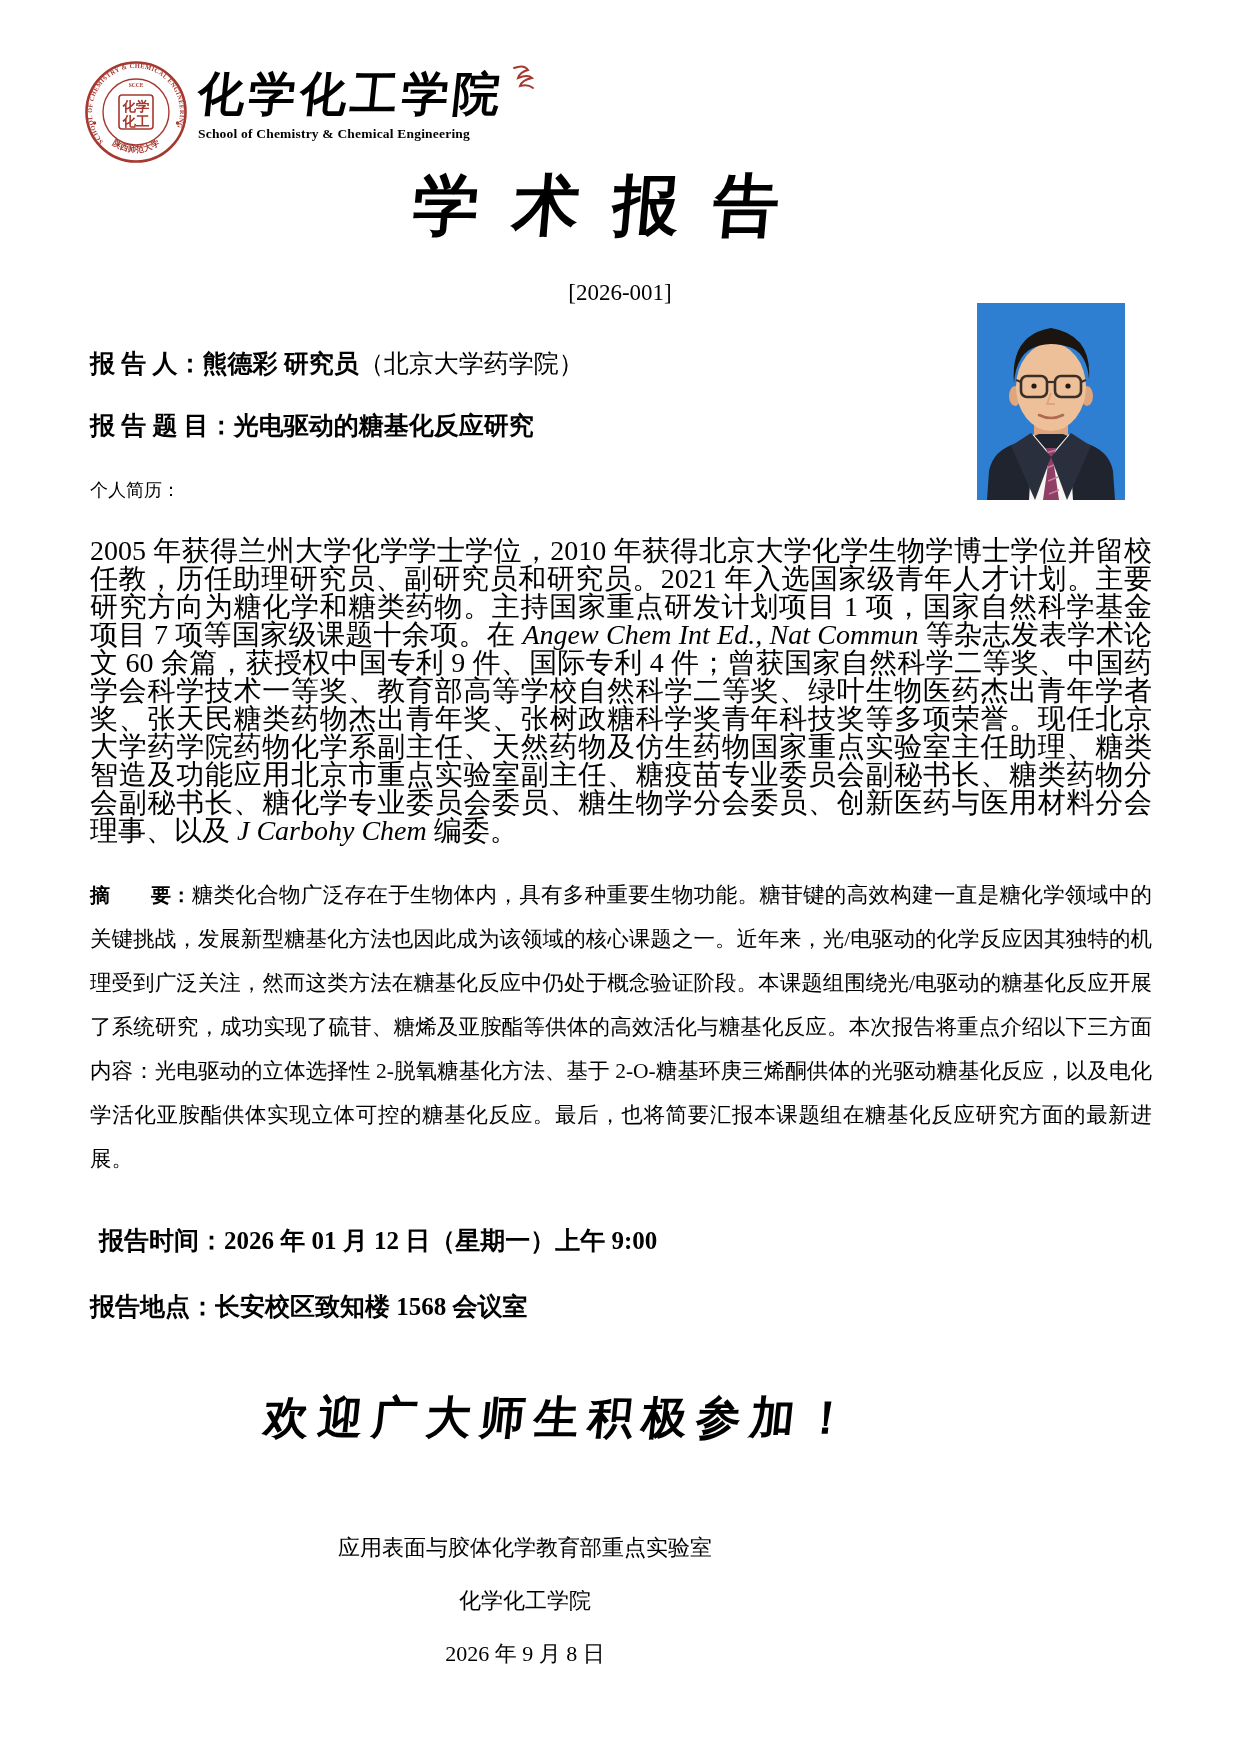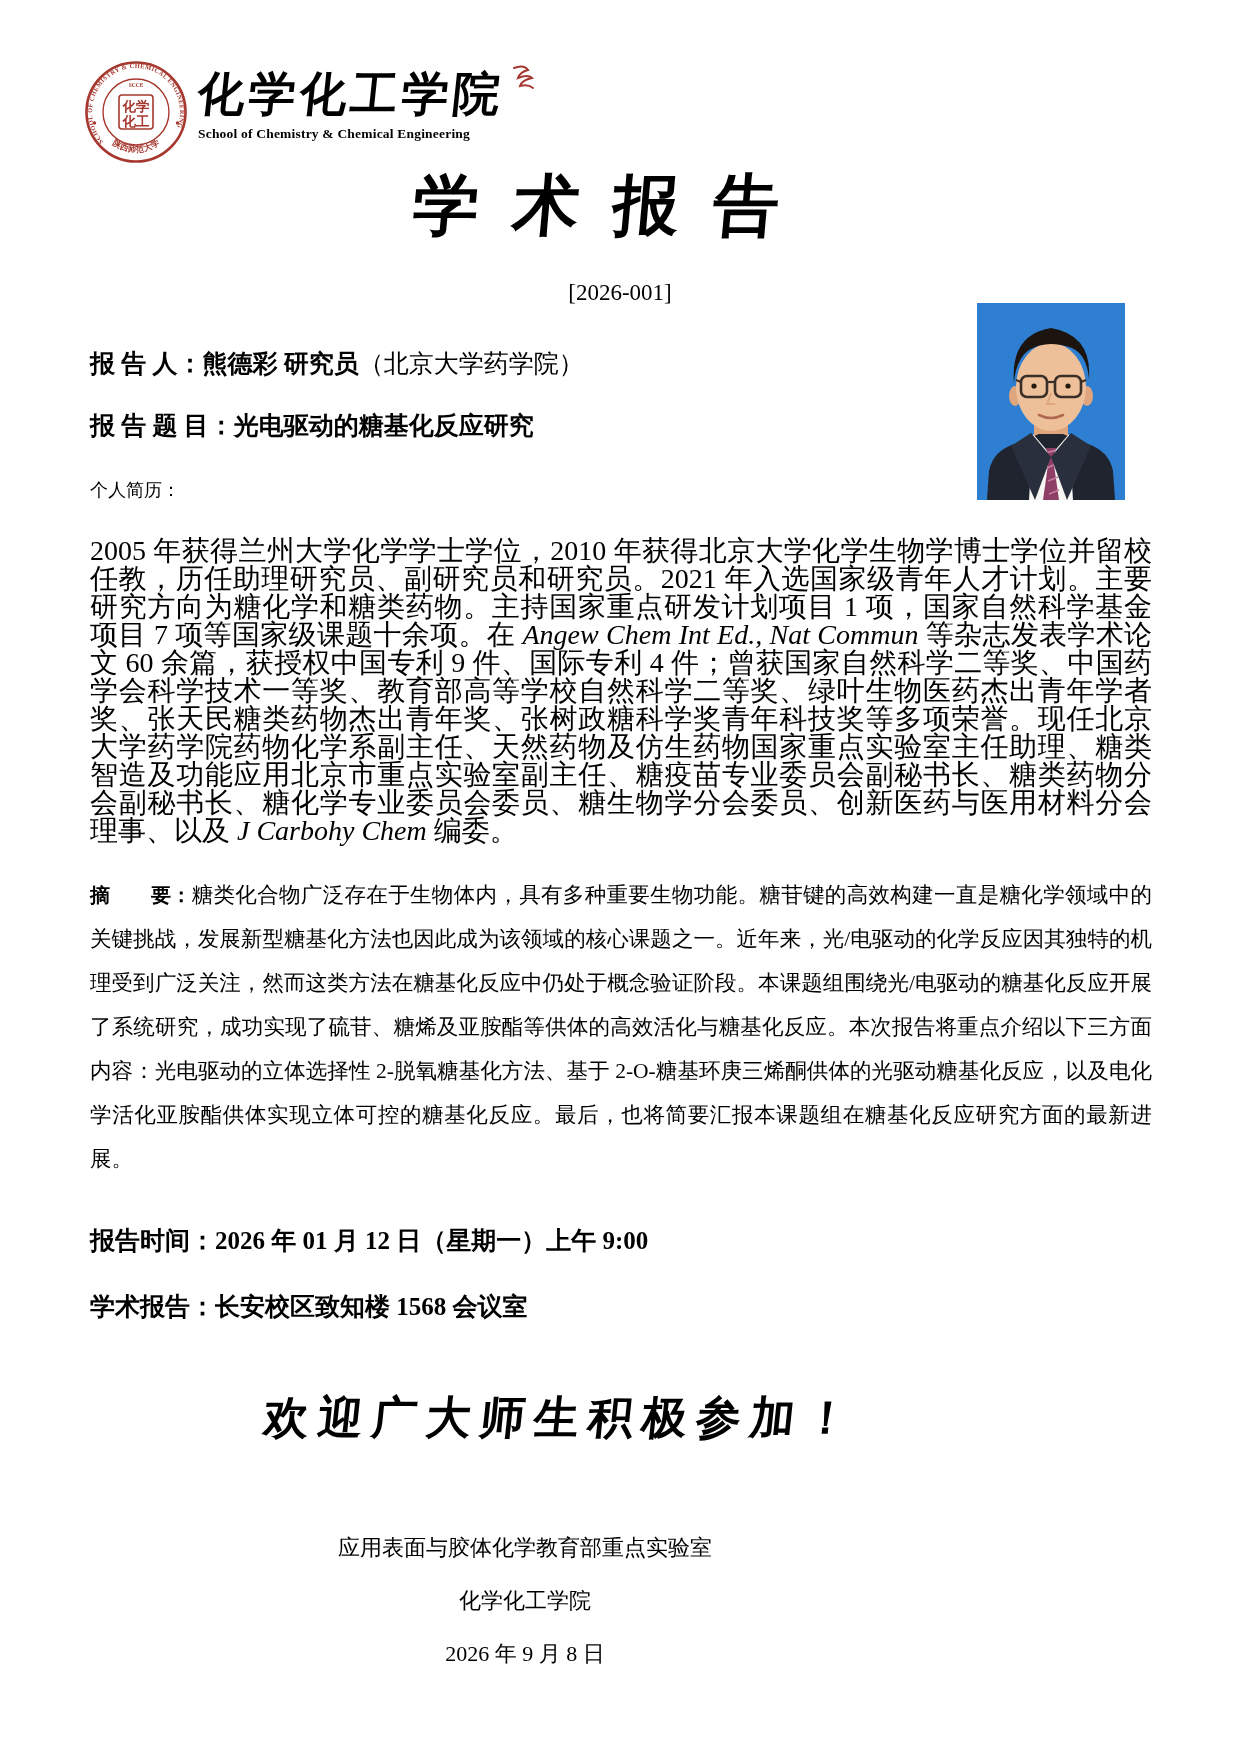--- a/index.html
+++ b/index.html
@@ -47,21 +47,21 @@
     text-align:justify;text-justify:inter-character;
   }
   .abstract{
     margin-top:28px;
     font-size:21.5px;line-height:44px;
     text-align:justify;text-justify:inter-character;
   }
   .abstract .abstract-label{font-size:20px;font-weight:bold;}
   
   .sched-line{font-size:25px;line-height:40px;font-weight:bold;}
-  .sched-time{margin-top:40px;}
+  .sched-time{margin-top:40px;margin-left:9px;}
   .sched-place{margin-top:26px;}
   
   .welcome{
     margin-top:58px;padding-right:120px;text-align:center;
     font-size:45px;font-weight:900;line-height:66px;letter-spacing:9px;
     transform:skewX(-6deg);
   }
   
   .footer{margin-top:70px;padding-right:192px;text-align:center;
     font-size:22px;line-height:53px;}
@@ -149,21 +149,21 @@
     <p class="bio-text" style="margin-bottom:0;"><span>2005 年获得兰州大学化学学士学位，2010 年获得北京大学化学生物学博士学位并留校任教，历任助理研究员、副研究员和研究员。2021 年入选国家级青年人才计划。主要研究方向为糖化学和糖类药物。主持国家重点研发计划项目 1 项，国家自然科学基金项目 7 项等国家级课题十余项。在 </span><span style="font-style: italic;">Angew Chem Int Ed., Nat Commun</span><span> 等杂志发表学术论文 60 余篇，获授权中国专利 9 件、国际专利 4 件；曾获国家自然科学二等奖、中国药学会科学技术一等奖、教育部高等学校自然科学二等奖、绿叶生物医药杰出青年学者奖、张天民糖类药物杰出青年奖、张树政糖科学奖青年科技奖等多项荣誉。现任北京大学药学院药物化学系副主任、天然药物及仿生药物国家重点实验室主任助理、糖类智造及功能应用北京市重点实验室副主任、糖疫苗专业委员会副秘书长、糖类药物分会副秘书长、糖化学专业委员会委员、糖生物学分会委员、创新医药与医用材料分会理事、以及 </span><span style="font-style: italic;">J Carbohy Chem</span><span> 编委。</span></p>
 
     <p class="abstract" style="margin-bottom:0;">
       <span class="abstract-label">摘　　要：</span><span>糖类化合物广泛存在于生物体内，具有多种重要生物功能。糖苷键的高效构建一直是糖化学领域中的关键挑战，发展新型糖基化方法也因此成为该领域的核心课题之一。近年来，光/电驱动的化学反应因其独特的机理受到广泛关注，然而这类方法在糖基化反应中仍处于概念验证阶段。本课题组围绕光/电驱动的糖基化反应开展了系统研究，成功实现了硫苷、糖烯及亚胺酯等供体的高效活化与糖基化反应。本次报告将重点介绍以下三方面内容：光电驱动的立体选择性 2-脱氧糖基化方法、基于 2-O-糖基环庚三烯酮供体的光驱动糖基化反应，以及电化学活化亚胺酯供体实现立体可控的糖基化反应。最后，也将简要汇报本课题组在糖基化反应研究方面的最新进展。</span>
     </p>
 
     <div class="sched-line sched-time">
       <span>报告时间：</span><span>2026 年 01 月 12 日（星期一）上午 9:00</span>
     </div>
     <div class="sched-line sched-place">
-      <span>学术报告：</span><span>长安校区致知楼 1568 会议室</span>
+      <span>报告地点：</span><span>长安校区致知楼 1568 会议室</span>
     </div>
 
     <div class="welcome">欢迎广大师生积极参加！</div>
 
     <div class="footer">
       <div>应用表面与胶体化学教育部重点实验室</div>
       <div>化学化工学院</div>
       <div>2026 年 9 月 8 日</div>
     </div>
   </div>

